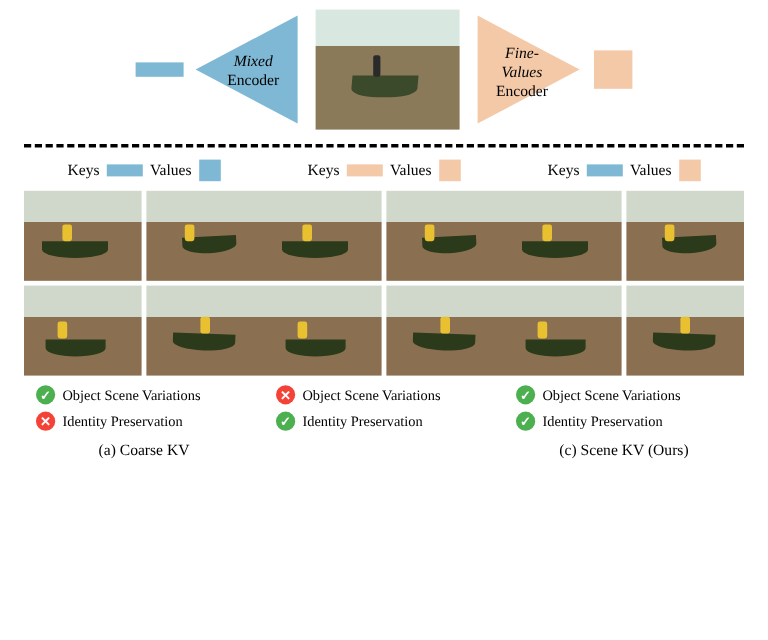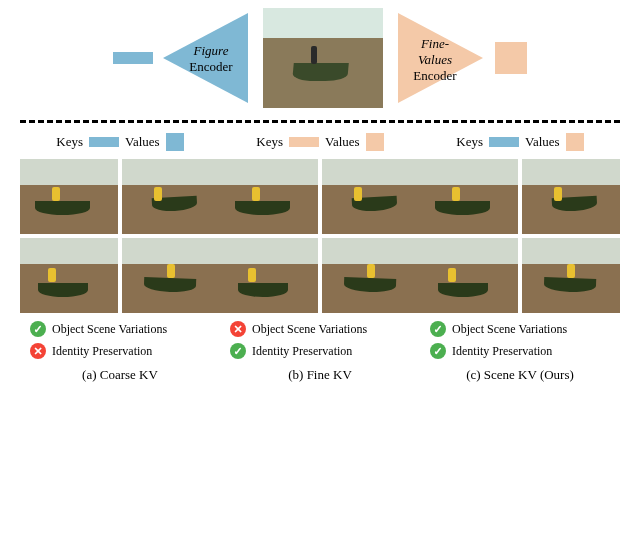--- a/index.html
+++ b/index.html
@@ -117,21 +117,21 @@
 </head>
 <body>
 
 <div class="figure">
 
   <div class="top-section">
     <div class="coarse-group">
       <div class="coarse-token"></div>
       <div class="coarse-encoder">
         <div class="coarse-encoder-label">
-          <span style="font-style:italic">Figure</span><br>
+          <span style="font-style:italic">Mixed</span><br>
           <span style="font-style:normal">Encoder</span>
         </div>
       </div>
     </div>
 
     <div class="center-image"></div>
 
     <div class="fine-group">
       <div class="fine-encoder">
         <div class="fine-encoder-label">
@@ -190,21 +190,20 @@
       <div class="badges">
         <div class="badge">
           <span class="badge-icon badge-no">✕</span>
           <span>Object Scene Variations</span>
         </div>
         <div class="badge">
           <span class="badge-icon badge-ok">✓</span>
           <span>Identity Preservation</span>
         </div>
       </div>
-      <div class="caption-sub">(b) Fine KV</div>
     </div>
 
     <div class="column">
       <div class="kv-header">
         <span class="kv-label">Keys</span>
         <span class="kv-swatch swatch-blue-wide"></span>
         <span class="kv-label">Values</span>
         <span class="kv-swatch swatch-orange-sq"></span>
       </div>
       <div class="image-grid">

